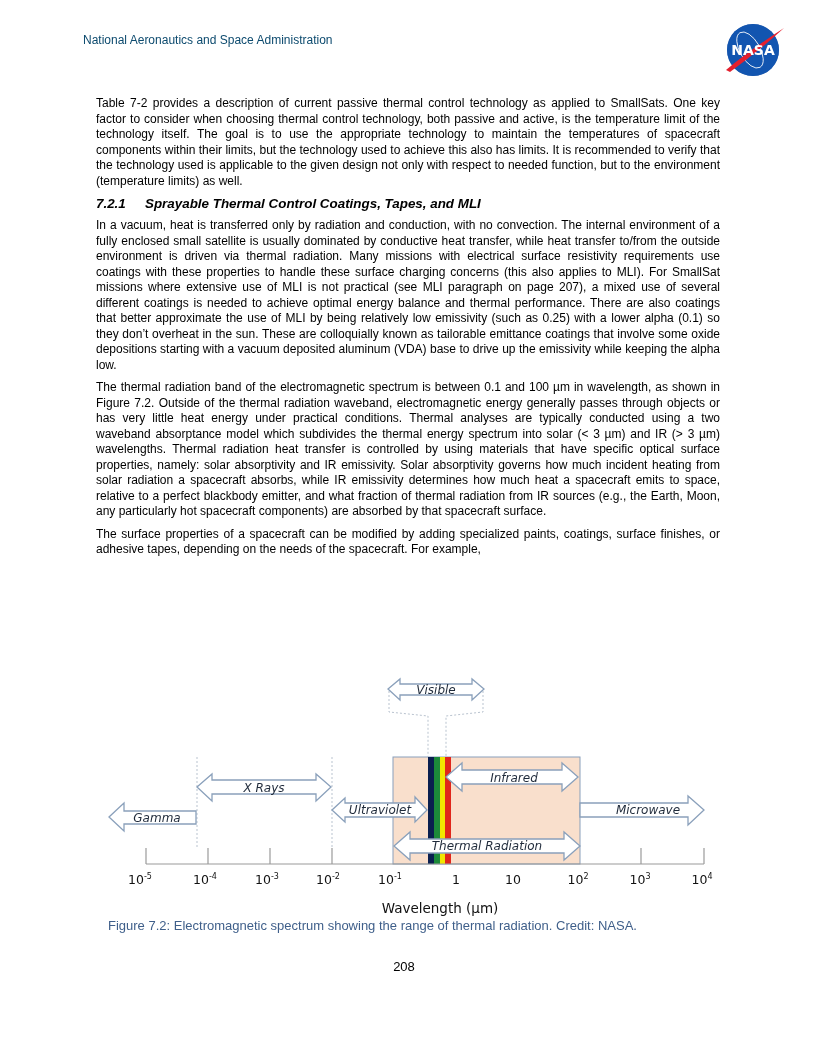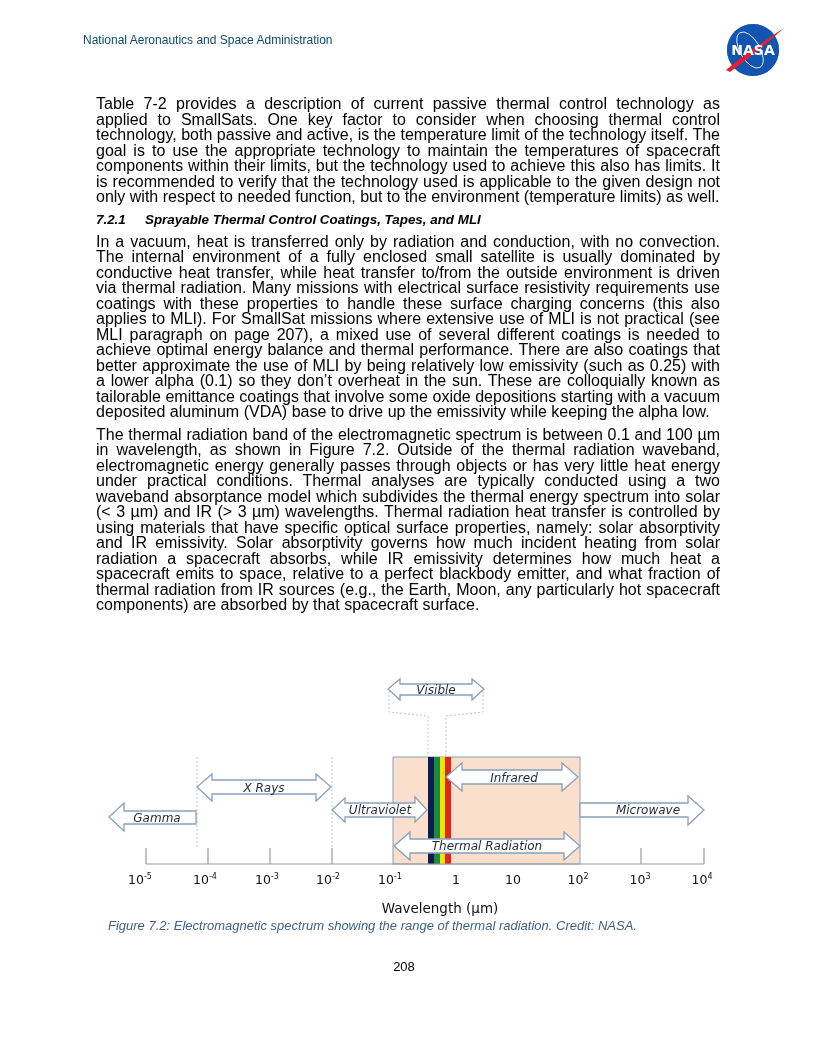--- a/index.html
+++ b/index.html
@@ -1,25 +1,25 @@
 <!DOCTYPE html>
 <html><head>
 <meta charset="utf-8">
 <style>
   html, body { margin: 0; padding: 0; background: #ffffff; }
   body { width: 816px; height: 1056px; position: relative; overflow: hidden;
          font-family: "Liberation Sans", sans-serif; color: #000; }
   .header-title { position: absolute; left: 83px; top: 33px; font-size: 12px; color: #0c4a6e; }
   .logo { position: absolute; left: 720px; top: 20px; width: 66px; height: 60px; }
   .content { position: absolute; left: 96px; top: 96px; width: 624px; }
-  p.body { margin: 0 0 7px 0; font-size: 16px; line-height: 15.5px; text-align: justify; }
+  p.body { margin: 0 0 7px 0; font-size: 12px; line-height: 15.5px; text-align: justify; }
   h3.section { margin: 4px 0 6px 0; font-size: 13.4px; font-weight: bold; line-height: 16px; font-style: italic; }
   h3.section .num { display: inline-block; width: 49px; }
   .figure { position: absolute; left: 100px; top: 670px; width: 620px; height: 260px; }
-  .caption { position: absolute; left: 108px; top: 918px; width: 620px; font-size: 13px; font-style: italic; color: #3f5f8a; }
+  .caption { position: absolute; left: 108px; top: 918px; width: 620px; font-size: 13px; color: #3f5f8a; }
   .pagenum { position: absolute; left: 0; width: 808px; top: 959px; text-align: center; font-size: 13px; }
   .fig-label { font-family: "DejaVu Sans", sans-serif; font-style: italic; font-size: 12px; fill: #1f2a3a; }
   .tick-label { font-family: "DejaVu Sans", sans-serif; font-size: 12.5px; fill: #111; }
   .axis-title { font-family: "DejaVu Sans", sans-serif; font-size: 13.5px; fill: #111; }
 </style>
 </head>
 <body>
 
 <div>
   <div class="header-title">National Aeronautics and Space Administration</div>
@@ -32,20 +32,21 @@
   </svg>
 </div>
 
 <div class="content">
   <p class="body">Table 7-2 provides a description of current passive thermal control technology as applied to SmallSats. One key factor to consider when choosing thermal control technology, both passive and active, is the temperature limit of the technology itself. The goal is to use the appropriate technology to maintain the temperatures of spacecraft components within their limits, but the technology used to achieve this also has limits. It is recommended to verify that the technology used is applicable to the given design not only with respect to needed function, but to the environment (temperature limits) as well.</p>
   <h3 class="section">
     <span class="num">7.2.1</span><span>Sprayable Thermal Control Coatings, Tapes, and MLI</span>
   </h3>
   <p class="body">In a vacuum, heat is transferred only by radiation and conduction, with no convection. The internal environment of a fully enclosed small satellite is usually dominated by conductive heat transfer, while heat transfer to/from the outside environment is driven via thermal radiation. Many missions with electrical surface resistivity requirements use coatings with these properties to handle these surface charging concerns (this also applies to MLI). For SmallSat missions where extensive use of MLI is not practical (see MLI paragraph on page 207), a mixed use of several different coatings is needed to achieve optimal energy balance and thermal performance. There are also coatings that better approximate the use of MLI by being relatively low emissivity (such as 0.25) with a lower alpha (0.1) so they don’t overheat in the sun. These are colloquially known as tailorable emittance coatings that involve some oxide depositions starting with a vacuum deposited aluminum (VDA) base to drive up the emissivity while keeping the alpha low.</p>
   <p class="body">The thermal radiation band of the electromagnetic spectrum is between 0.1 and 100 µm in wavelength, as shown in Figure 7.2. Outside of the thermal radiation waveband, electromagnetic energy generally passes through objects or has very little heat energy under practical conditions. Thermal analyses are typically conducted using a two waveband absorptance model which subdivides the thermal energy spectrum into solar (&lt; 3 µm) and IR (&gt; 3 µm) wavelengths. Thermal radiation heat transfer is controlled by using materials that have specific optical surface properties, namely: solar absorptivity and IR emissivity. Solar absorptivity governs how much incident heating from solar radiation a spacecraft absorbs, while IR emissivity determines how much heat a spacecraft emits to space, relative to a perfect blackbody emitter, and what fraction of thermal radiation from IR sources (e.g., the Earth, Moon, any particularly hot spacecraft components) are absorbed by that spacecraft surface.</p>
+  <p class="body">The surface properties of a spacecraft can be modified by adding specialized paints, coatings, surface finishes, or adhesive tapes, depending on the needs of the spacecraft. For example,</p>
 </div>
 
 <svg class="figure" viewBox="100 670 620 260" width="620" height="260">
   <defs>
     <style>
       .arr { fill: #ffffff; stroke: #8aa0bb; stroke-width: 1.3; }
       .dash { stroke: #b9c3cf; stroke-width: 1; stroke-dasharray: 2 2; fill: none; }
     </style>
   </defs>
 

